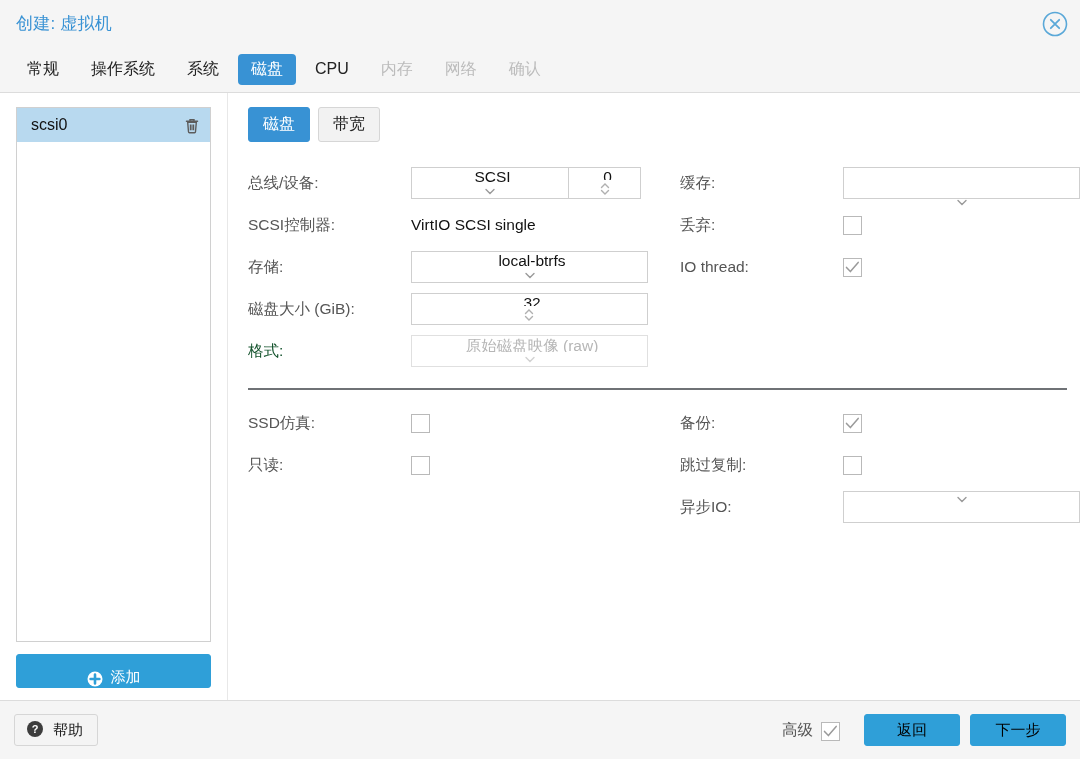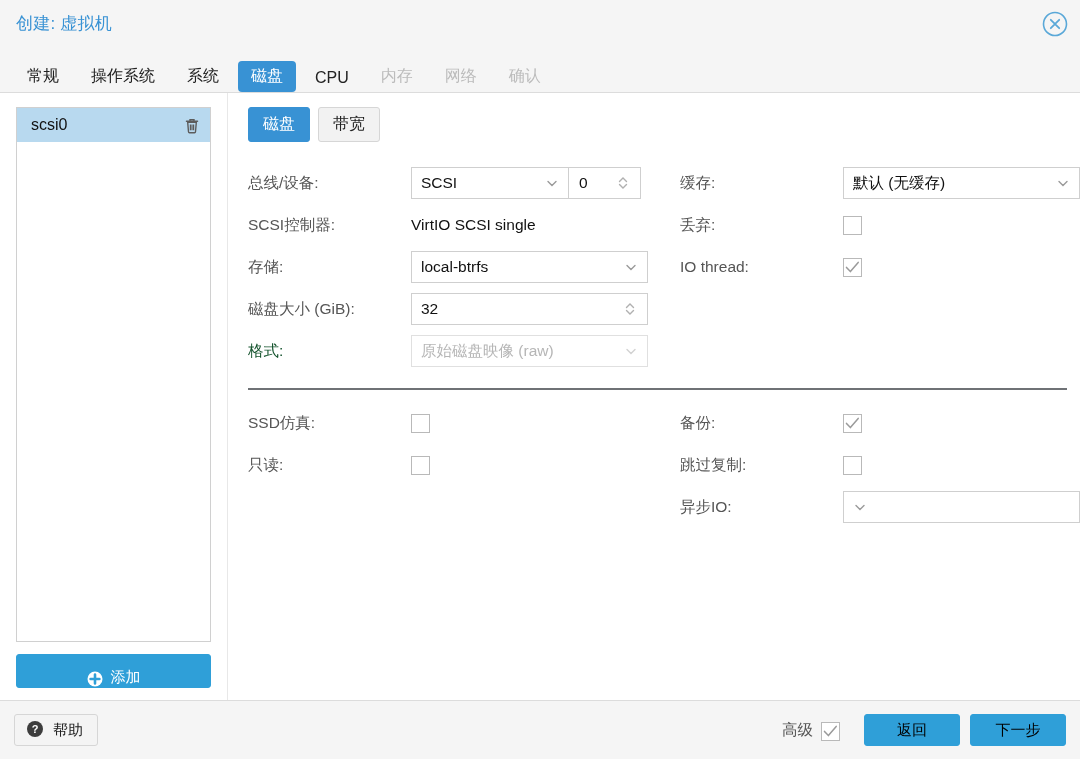--- a/index.html
+++ b/index.html
@@ -33,21 +33,21 @@
   .close-btn {
     position: absolute;
     right: 12px; top: 11px;
     width: 26px; height: 26px;
     cursor: pointer;
   }
 
   
   .tabbar {
     flex: 0 0 46px;
-    display: flex; align-items: flex-end;
+    display: flex; align-items: center;
     padding-left: 14px;
     gap: 6px;
   }
   .tab {
     font-size: 16px;
     color: #222;
     padding: 5px 13px;
     border-radius: 4px;
     cursor: pointer;
     white-space: nowrap;
@@ -138,20 +138,21 @@
   .fvalue-plain { font-size: 15.5px; color: #111; }
 
   .field {
     height: 32px;
     border: 1px solid #cfcfcf;
     background: #fff;
     display: flex; align-items: center;
     font-size: 15.5px; color: #111;
     padding: 0 4px 0 9px;
     cursor: pointer;
+    flex-direction: column;
   }
   .field.dim { color: #b6b6b6; background: #fff; border-color: #e0e0e0; cursor: default; }
   .field .val { flex: 1 1 auto; white-space: nowrap; overflow: hidden; }
   .field .caret { width: 14px; height: 14px; margin-right: 5px; flex: 0 0 14px; }
   .field .spin { width: 14px; height: 18px; margin-right: 6px; flex: 0 0 14px; }
 
   .w-combo-sm { width: 158px; }
   .w-spin-sm  { width: 72px; border-left: none; padding-left: 10px; }
   .w-wide     { width: 237px; }
   .w-right    { width: 237px; gap: 27px; }

